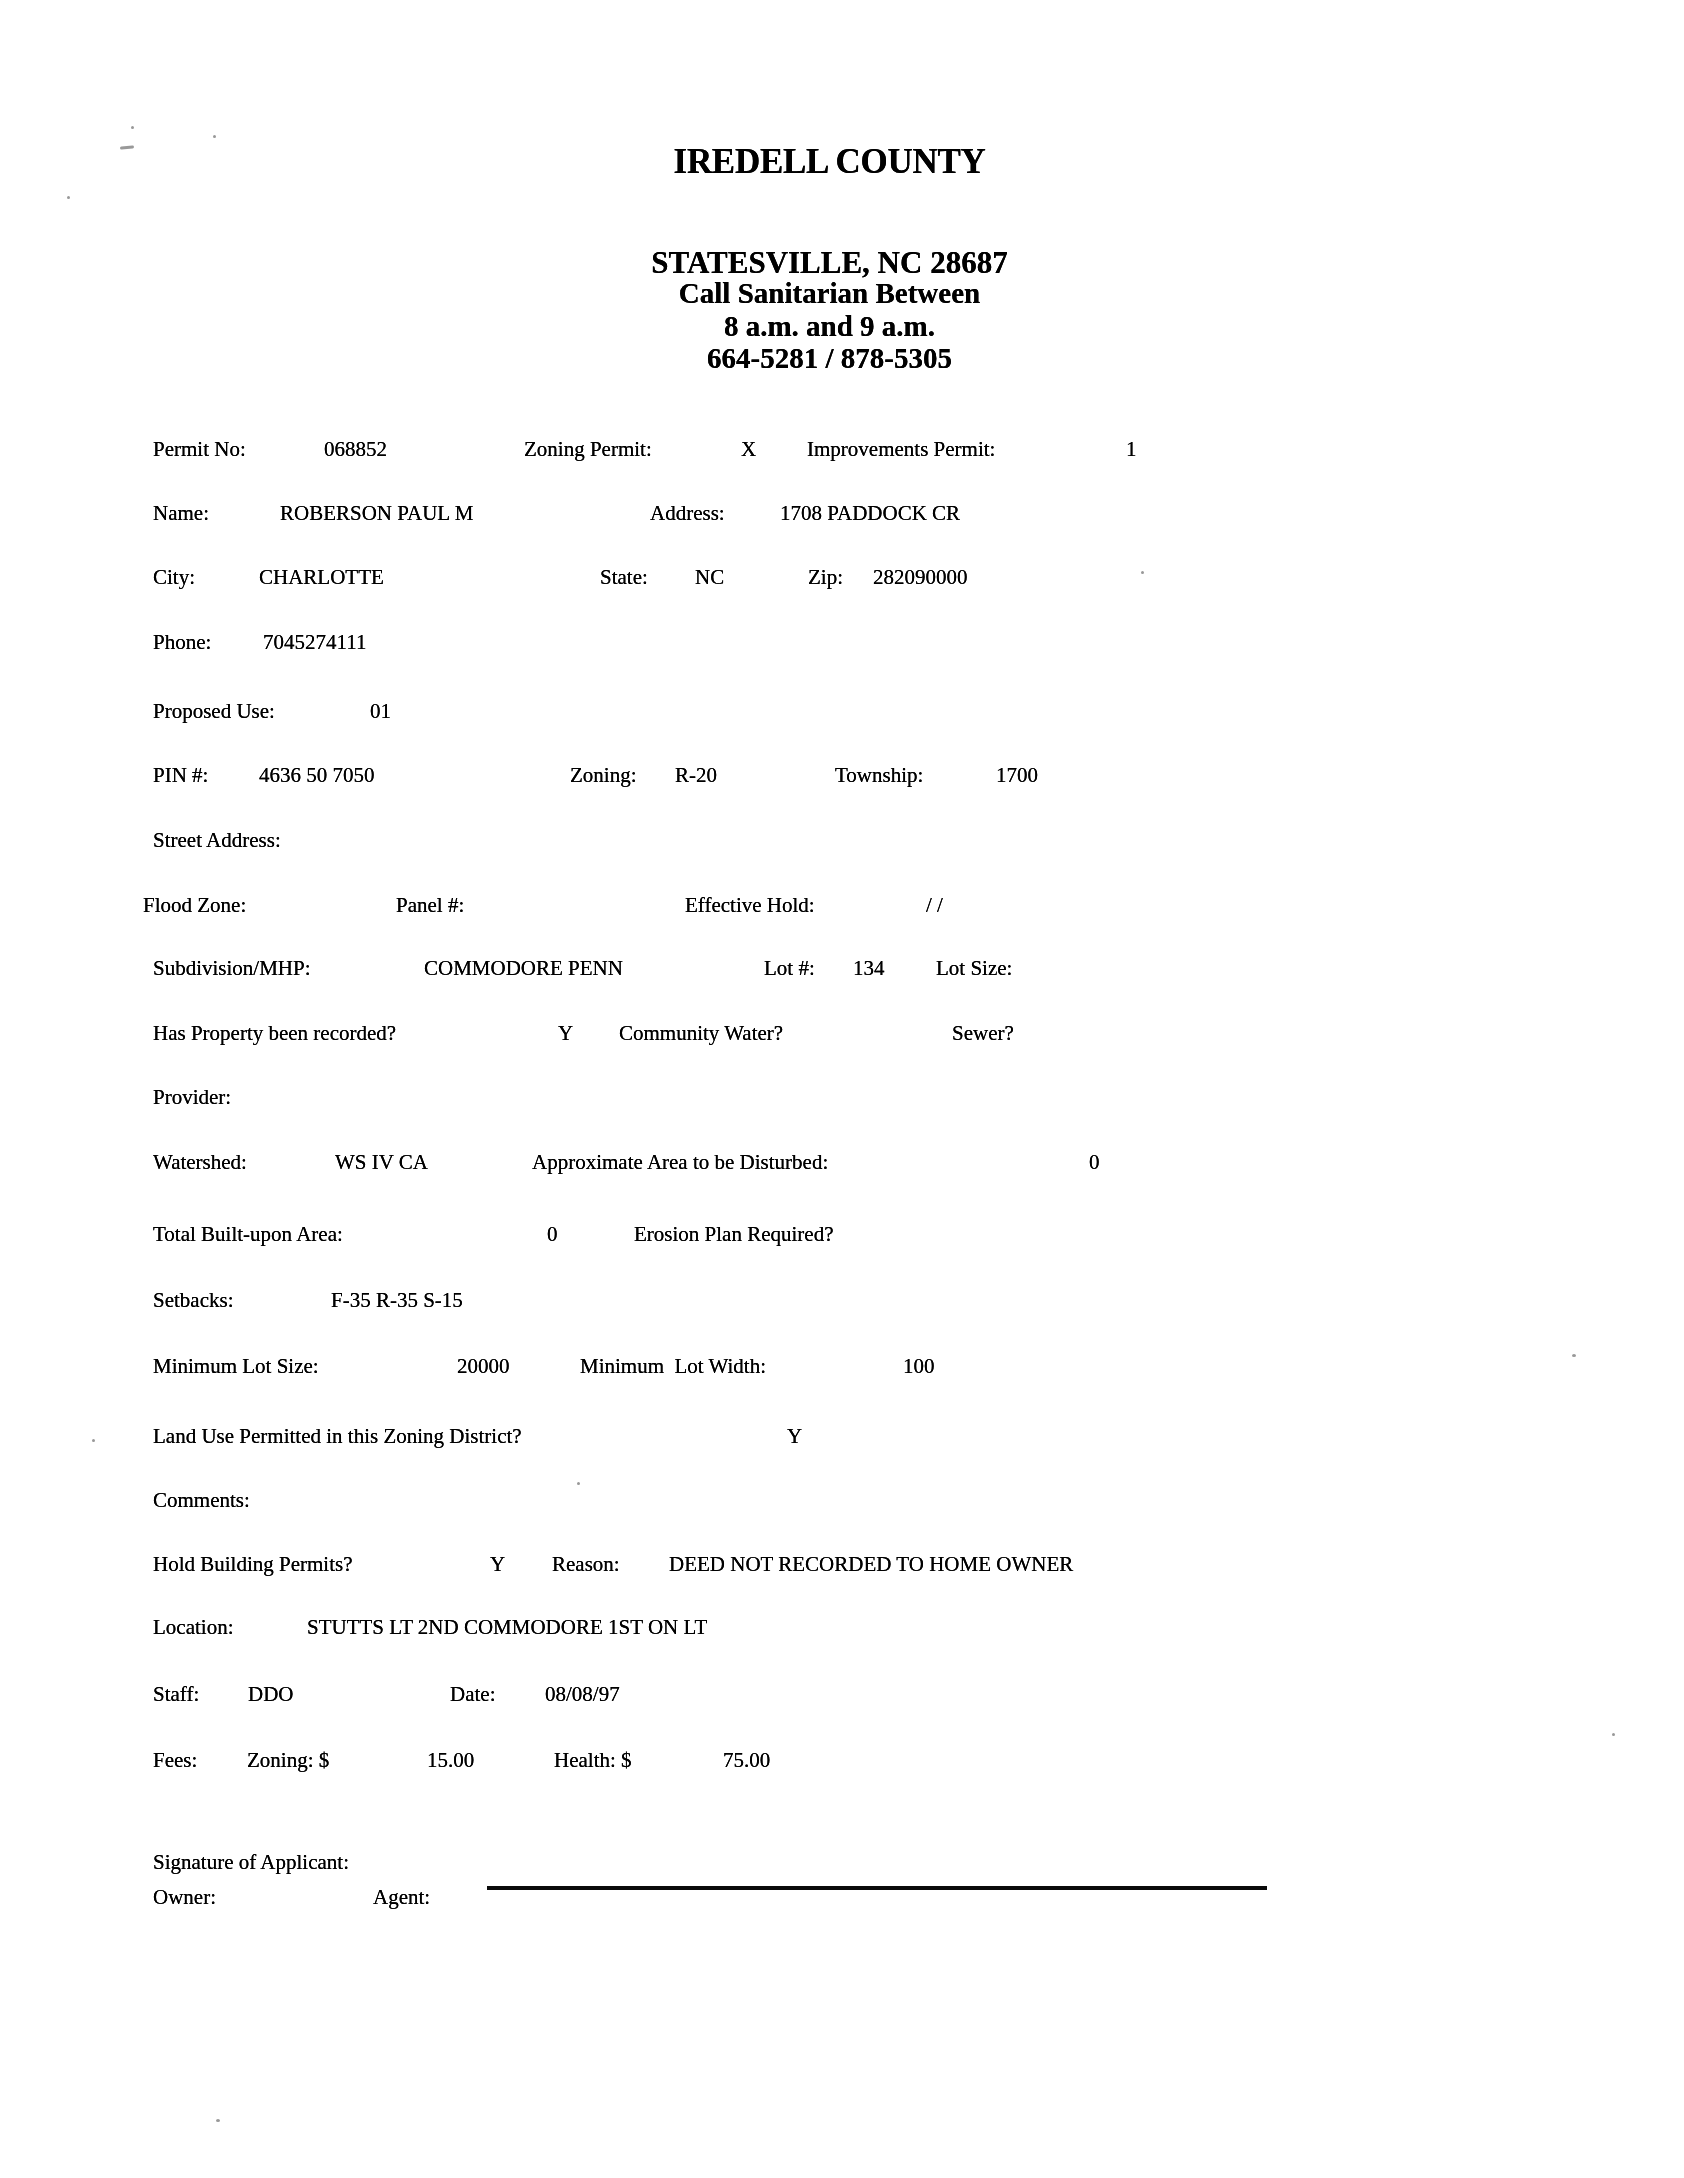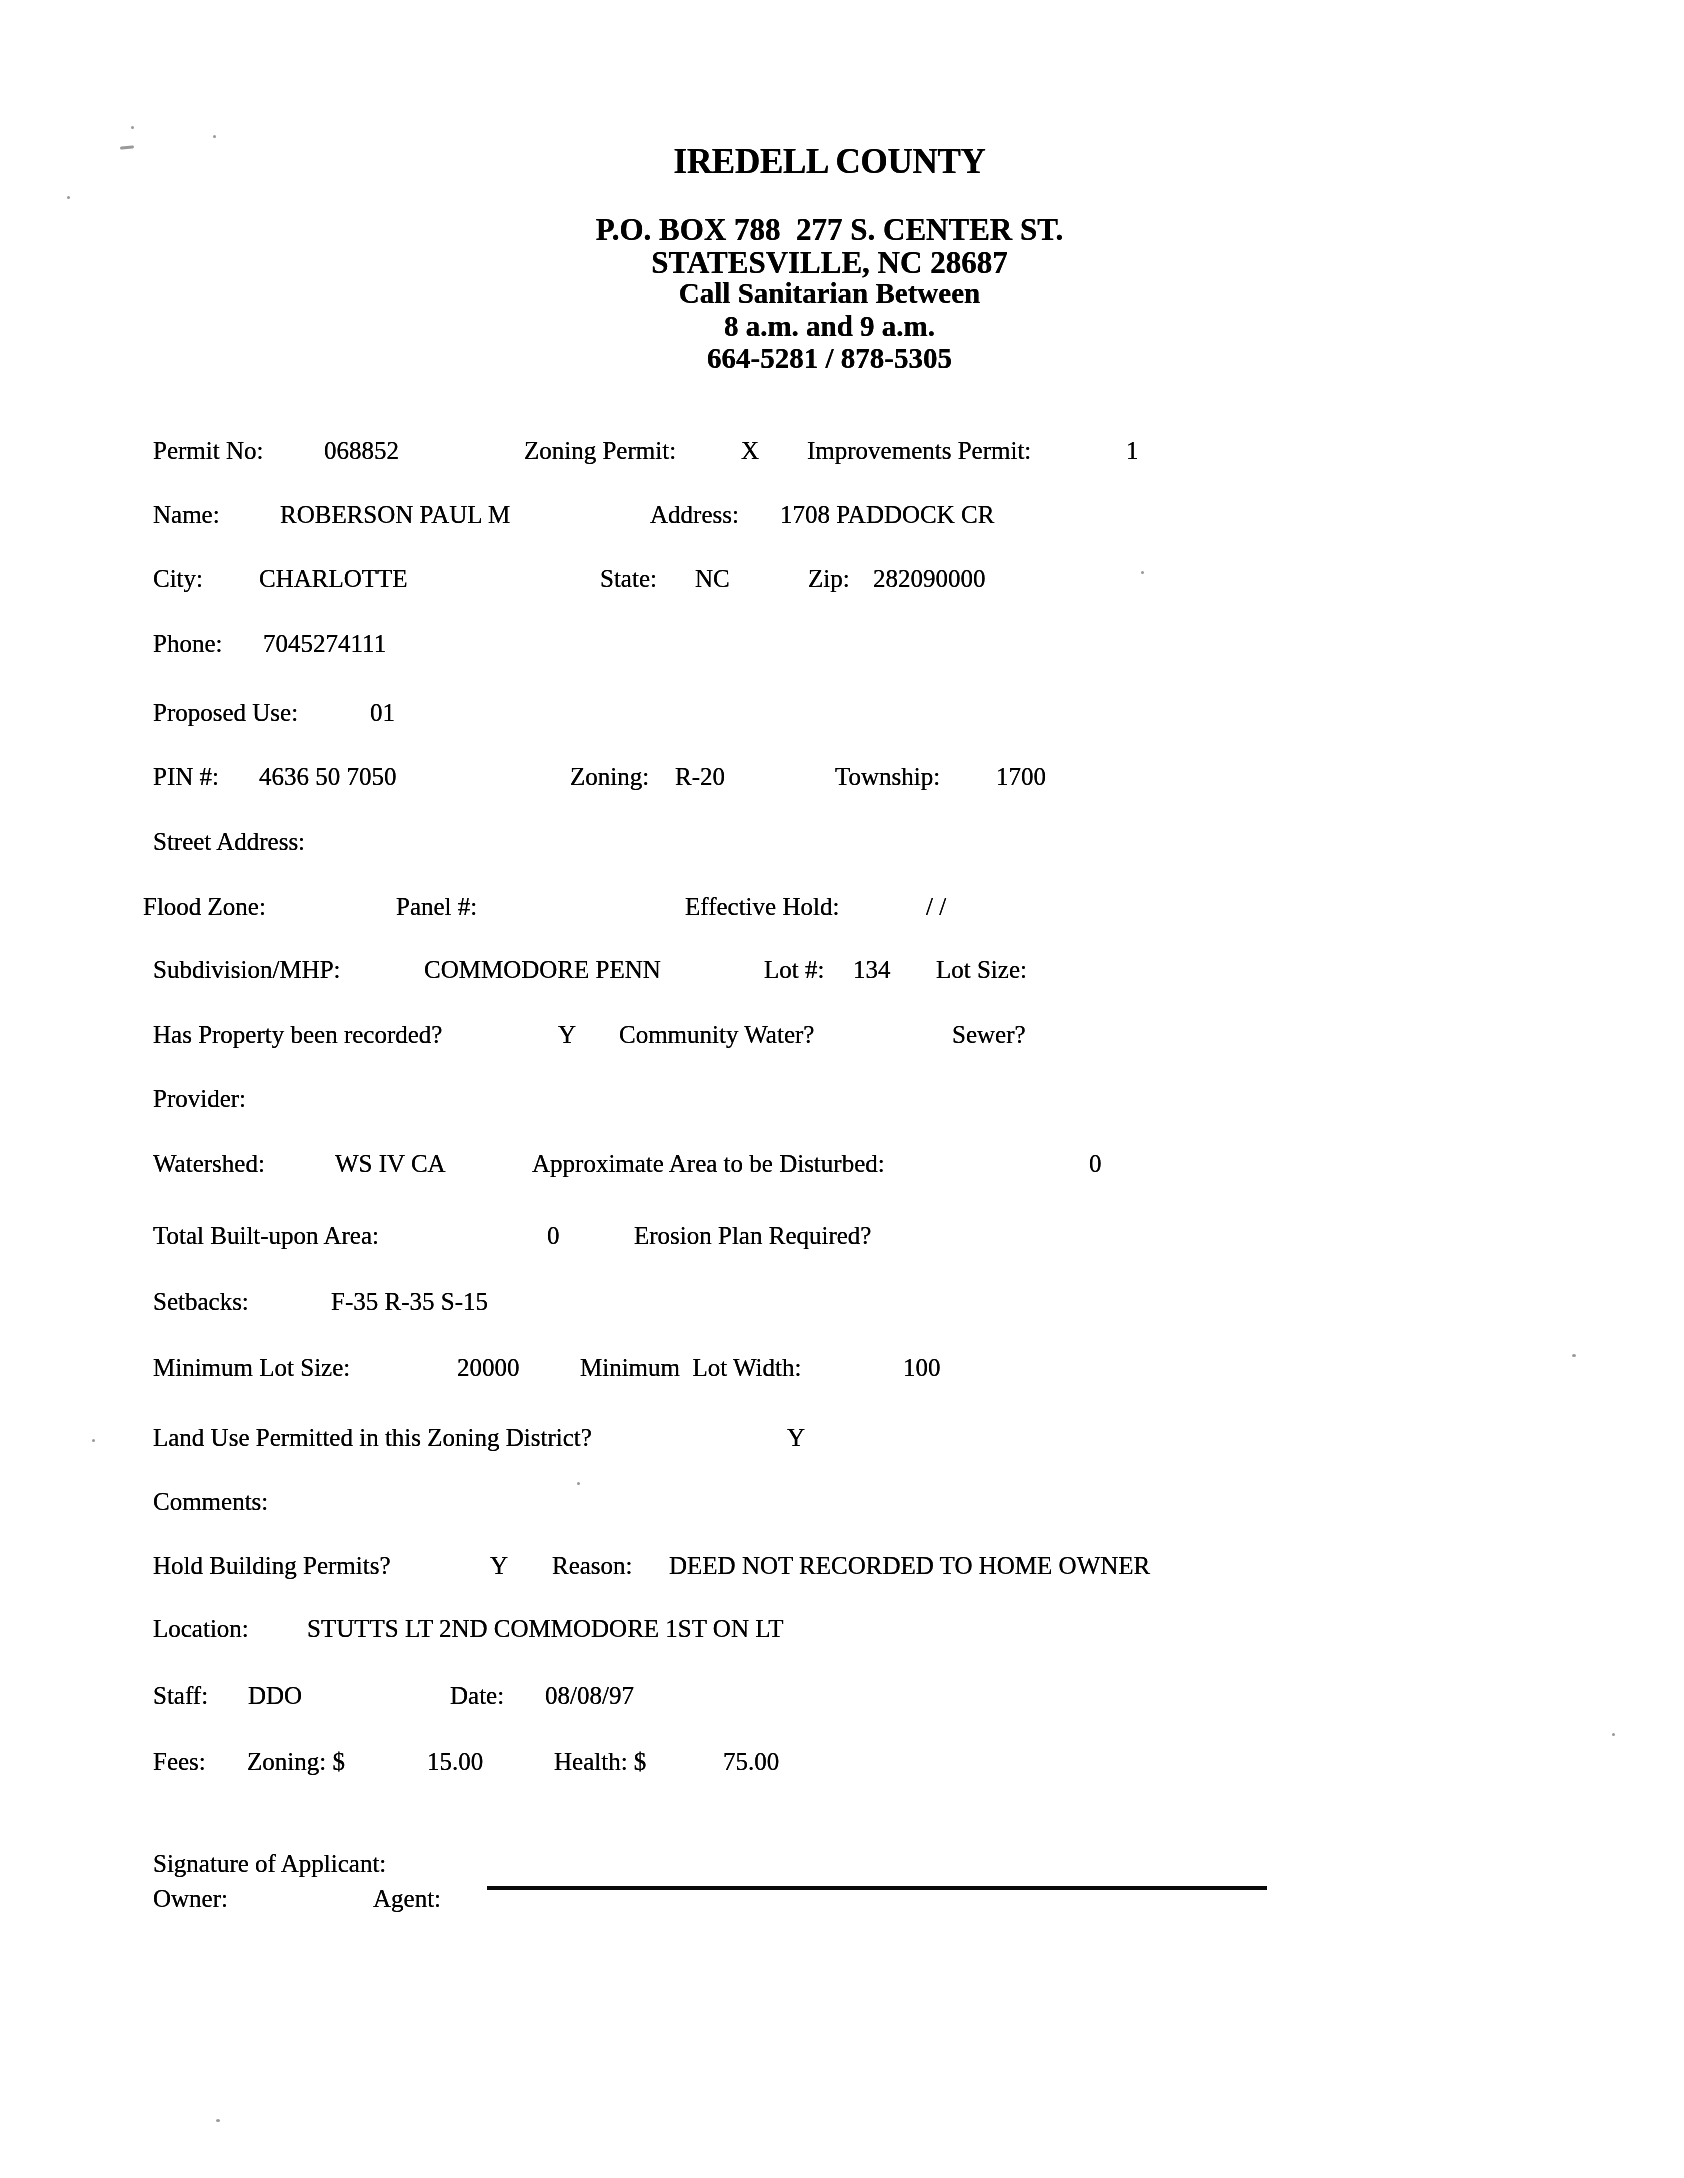--- a/index.html
+++ b/index.html
@@ -22,21 +22,21 @@
     text-align: center; font-weight: bold;
     white-space: pre;
     text-shadow: 0 0 0.6px #000;
   }
   .hdr.big   { font-size: 35px; letter-spacing: -0.3px; }
   .hdr.med   { font-size: 31px; }
   .hdr.small { font-size: 29px; }
   
   .row {
     position: absolute; left: 0; width: 1424px; height: 46px;
-    font-size: 25px; white-space: pre;
+    font-size: 21px; white-space: pre;
     text-shadow: 0 0 0.5px #000;
   }
   .seg { position: absolute; top: 0; }
   .sig-line {
     position: absolute;
     background: #0a0a0a;
   }
   .speck {
     position: absolute; background: #444; opacity: 0.55;
     border-radius: 50%;
@@ -45,21 +45,20 @@
     position: absolute; background: #555; opacity: 0.6;
     border-radius: 2px; transform: rotate(-6deg);
   }
 </style>
 </head>
 <body>
 
 <div class="page">
 
   <div class="hdr big" style="top:142px">IREDELL COUNTY</div>
-  <div class="hdr med" style="top:212px">P.O. BOX 788  277 S. CENTER ST.</div>
   <div class="hdr med" style="top:245px">STATESVILLE, NC 28687</div>
   <div class="hdr small" style="top:277px">Call Sanitarian Between</div>
   <div class="hdr small" style="top:310px">8 a.m. and 9 a.m.</div>
   <div class="hdr small" style="top:342px">664-5281 / 878-5305</div>
 
   <div class="row" style="top:437px">
     <span class="seg" style="left:153px">Permit No:</span>
     <span class="seg" style="left:324px">068852</span>
     <span class="seg" style="left:524px">Zoning Permit:</span>
     <span class="seg" style="left:741px">X</span>

